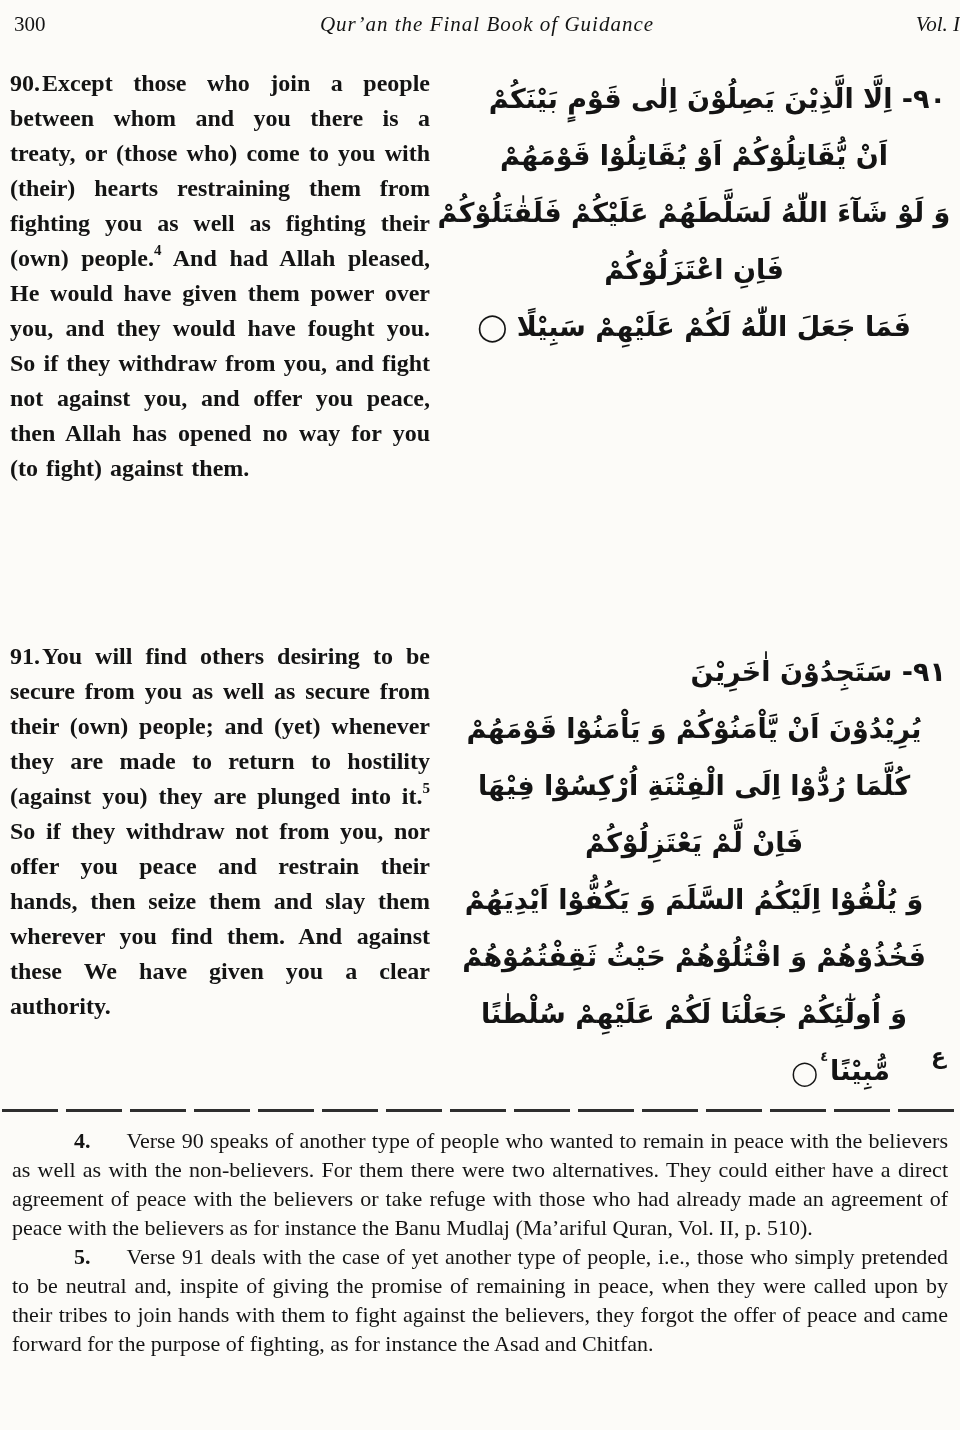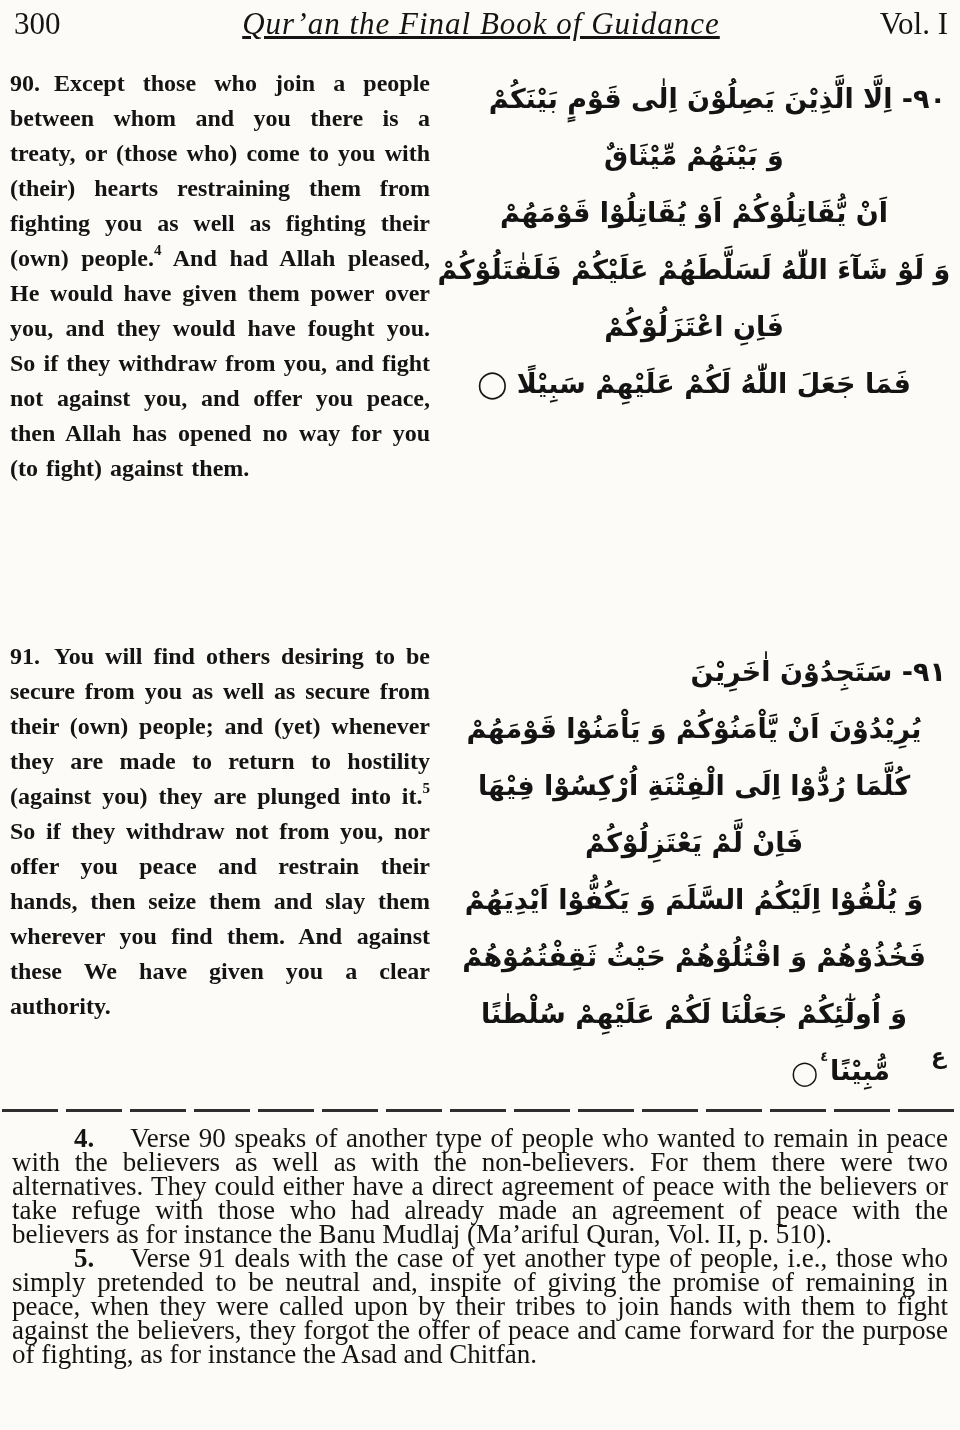--- a/index.html
+++ b/index.html
@@ -8,40 +8,40 @@
     background:#fcfbf8;
     color:#141414;
     position:relative;
     overflow:hidden;
     font-family:"Liberation Serif", serif;
     box-sizing:border-box;
   }
   
   .hdr{
     display:flex;align-items:baseline;justify-content:flex-end;
-    padding:8px 12px 0 14px;
-    font-size:31px;line-height:32px;
+    padding:8px 0 0 14px;
+    font-size:21px;line-height:32px;
   }
   .hdr .pgnum{min-width:120px;}
-  .hdr .title{flex:1;text-align:center;font-style:italic;letter-spacing:1px;text-decoration:underline;}
-  .hdr .vol{min-width:120px;text-align:right;}
+  .hdr .title{flex:1;text-align:center;font-style:italic;letter-spacing:1px;}
+  .hdr .vol{min-width:120px;text-align:right;font-style:italic;}
   
   .content{padding-top:26px;}
   .verse-row{display:flex;overflow:hidden;}
   .verse-row.v90{height:527px;margin-bottom:46px;}
   .verse-row.v91{height:458px;}
   .english{
     width:430px;min-width:430px;box-sizing:border-box;
     padding-left:10px;
     font-weight:bold;
     font-size:24px;line-height:35px;
     text-align:justify;
     word-spacing:2px;
   }
-  .english .vnum{margin-right:14px;}
+  .english .vnum{margin-right:2px;}
   sup.note{font-size:15px;line-height:0;position:relative;top:-2px;}
   .arabic{
     flex:1;
     direction:rtl;
     padding:4px 8px 0 6px;
     font-family:"DejaVu Sans", sans-serif;
     font-weight:bold;
     font-size:27px;
   }
   .aline{
@@ -60,21 +60,21 @@
   }
   .aline.endline .ruku{right:6px;}
   
   .divider{
     height:3px;margin:12px 2px 0 2px;
     background:repeating-linear-gradient(90deg,#2e2e2e 0 56px,transparent 56px 64px);
   }
   
   .footnotes{
     padding:14px 12px 0 12px;
-    font-size:27px;line-height:24px;
+    font-size:22px;line-height:29px;
     text-align:justify;
   }
   .footnotes p{margin:0;text-indent:62px;}
   .fn-num{font-weight:bold;margin-right:36px;}
 </style>
 </head>
 <body>
 
 <div class="page">
 
@@ -85,21 +85,20 @@
   </div>
 
   <div class="content">
 
     <div class="verse-row v90">
       <div class="english">
         <span class="vnum">90.</span><span>Except those who join a people between whom and you there is a treaty, or (those who) come to you with (their) hearts restraining them from fighting you as well as fighting their (own) people.</span><sup class="note">4</sup><span> And had Allah pleased, He would have given them power over you, and they would have fought you. So if they withdraw from you, and fight not against you, and offer you peace, then Allah has opened no way for you (to fight) against them.</span>
       </div>
       <div class="arabic">
         <div class="aline vstart">٩٠- اِلَّا الَّذِيْنَ يَصِلُوْنَ اِلٰى قَوْمٍ بَيْنَكُمْ</div>
-        <div class="aline">وَ بَيْنَهُمْ مِّيْثَاقٌ</div>
         <div class="aline">اَنْ يُّقَاتِلُوْكُمْ اَوْ يُقَاتِلُوْا قَوْمَهُمْ</div>
         <div class="aline">وَ لَوْ شَآءَ اللّٰهُ لَسَلَّطَهُمْ عَلَيْكُمْ فَلَقٰتَلُوْكُمْ</div>
         <div class="aline">فَاِنِ اعْتَزَلُوْكُمْ</div>
         <div class="aline">فَمَا جَعَلَ اللّٰهُ لَكُمْ عَلَيْهِمْ سَبِيْلًا ◯</div>
       </div>
     </div>
 
     <div class="verse-row v91">
       <div class="english">
         <span class="vnum">91.</span><span>You will find others desiring to be secure from you as well as secure from their (own) people; and (yet) whenever they are made to return to hostility (against you) they are plunged into it.</span><sup class="note">5</sup><span> So if they withdraw not from you, nor offer you peace and restrain their hands, then seize them and slay them wherever you find them. And against these We have given you a clear authority.</span>

